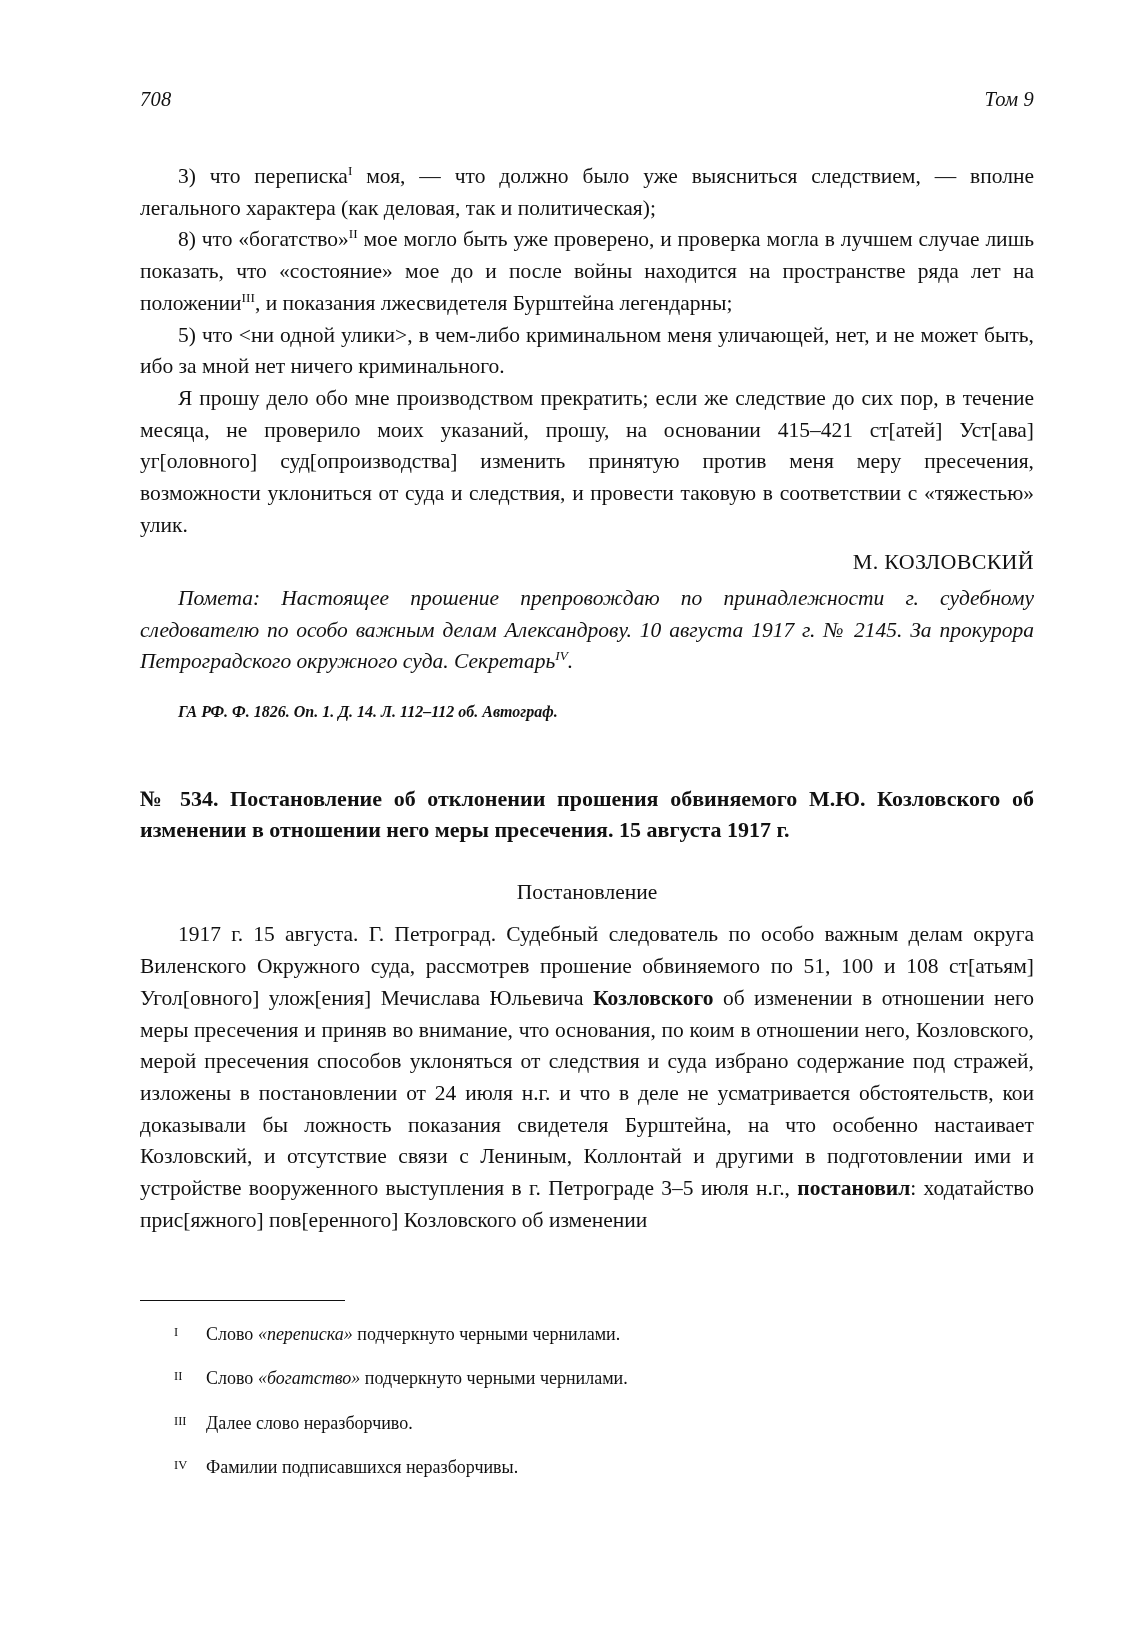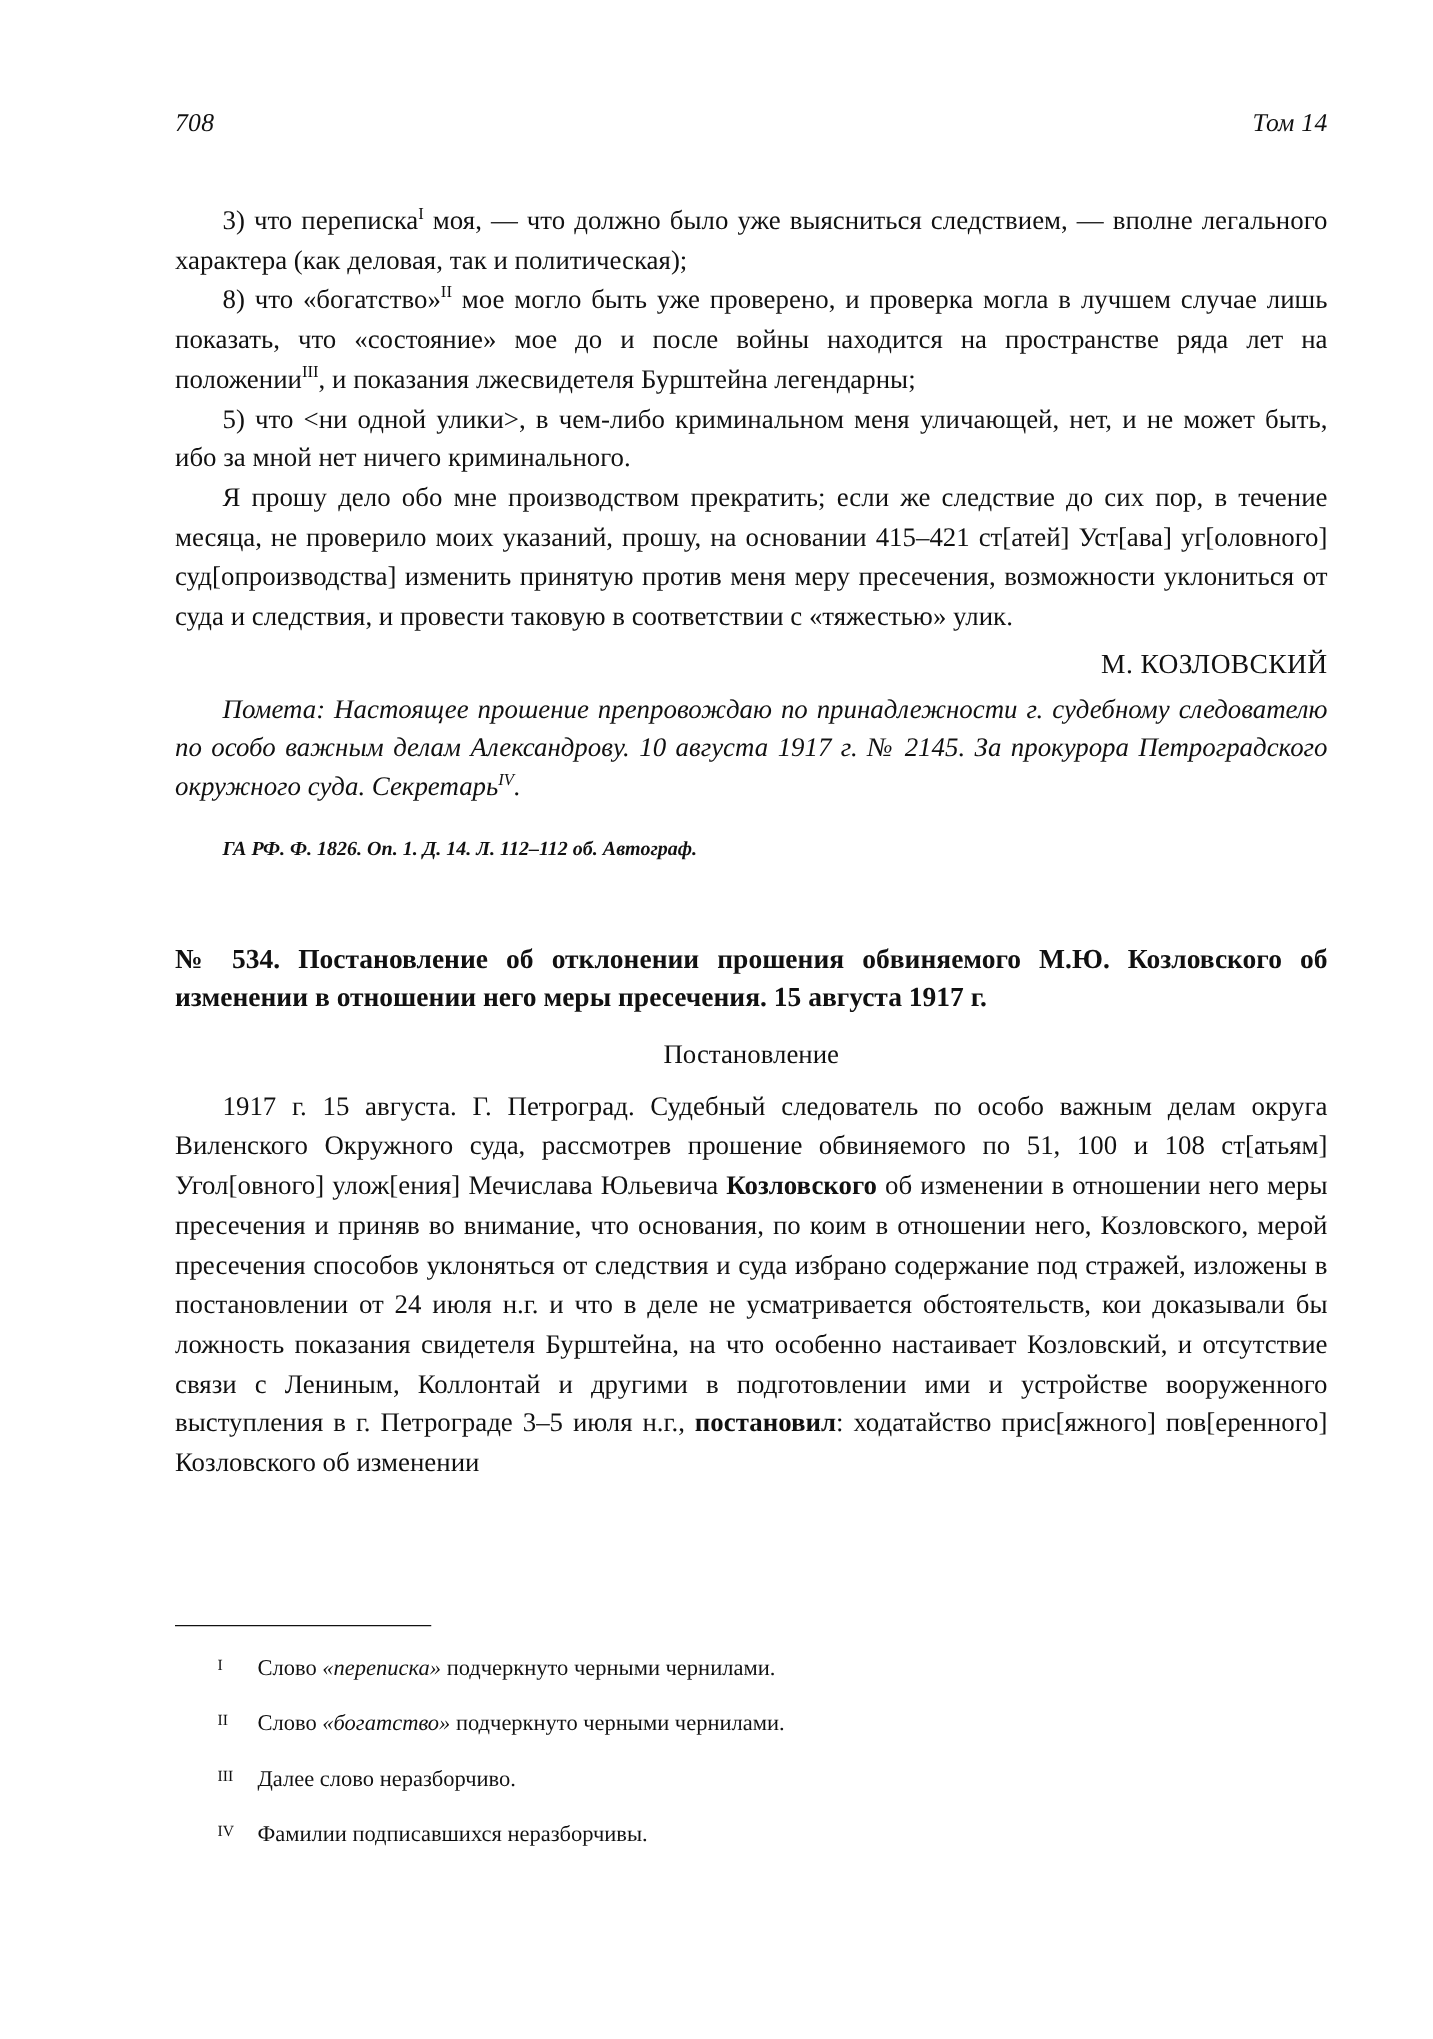--- a/index.html
+++ b/index.html
@@ -14,21 +14,21 @@
     color: #111111;
     position: relative;
     overflow: hidden;
   }
   .page {
     position: absolute;
     left: 0; top: 0;
     width: 1146px;
     height: 1631px;
     box-sizing: border-box;
-    padding: 88px 84px 40px 140px;
+    padding: 88px 112px 40px 140px;
   }
   .running-head {
     display: flex;
     justify-content: space-between;
     align-items: baseline;
     font-style: italic;
     font-size: 20.5px;
     letter-spacing: 0.2px;
     margin-bottom: 50px;
   }
@@ -75,21 +75,21 @@
     font-size: 22px;
     line-height: 1.42;
     text-align: justify;
     margin-top: 62px;
     margin-bottom: 0;
     text-indent: 0;
   }
   .subtitle-center {
     text-align: center;
     font-size: 21.5px;
-    margin-top: 17px;
+    margin-top: 35px;
     margin-bottom: 14px;
   }
   .footnotes {
     position: absolute;
     left: 140px;
     top: 1300px;
     width: 866px;
   }
   .fn-rule {
     width: 205px;
@@ -119,21 +119,21 @@
   .it { font-style: italic; }
   .bd { font-weight: bold; }
 </style>
 </head>
 <body>
 
 <div class="page">
 
   <div class="running-head">
     <span>708</span>
-    <span>Том 14</span>
+    <span>Том 9</span>
   </div>
 
   <div class="body-text">
 
     <p class="indent"><span>3) что переписка</span><span class="sup">I</span><span> моя, — что должно было уже выясниться следствием, — вполне легального характера (как деловая, так и политическая);</span></p>
 
     <p class="indent"><span>8) что «богатство»</span><span class="sup">II</span><span> мое могло быть уже проверено, и проверка могла в лучшем случае лишь показать, что «состояние» мое до и после войны находится на пространстве ряда лет на положении</span><span class="sup">III</span><span>, и показания лжесвидетеля Бурштейна легендарны;</span></p>
 
     <p class="indent">5) что &lt;ни одной улики&gt;, в чем-либо криминальном меня уличающей, нет, и не может быть, ибо за мной нет ничего криминального.</p>
 

